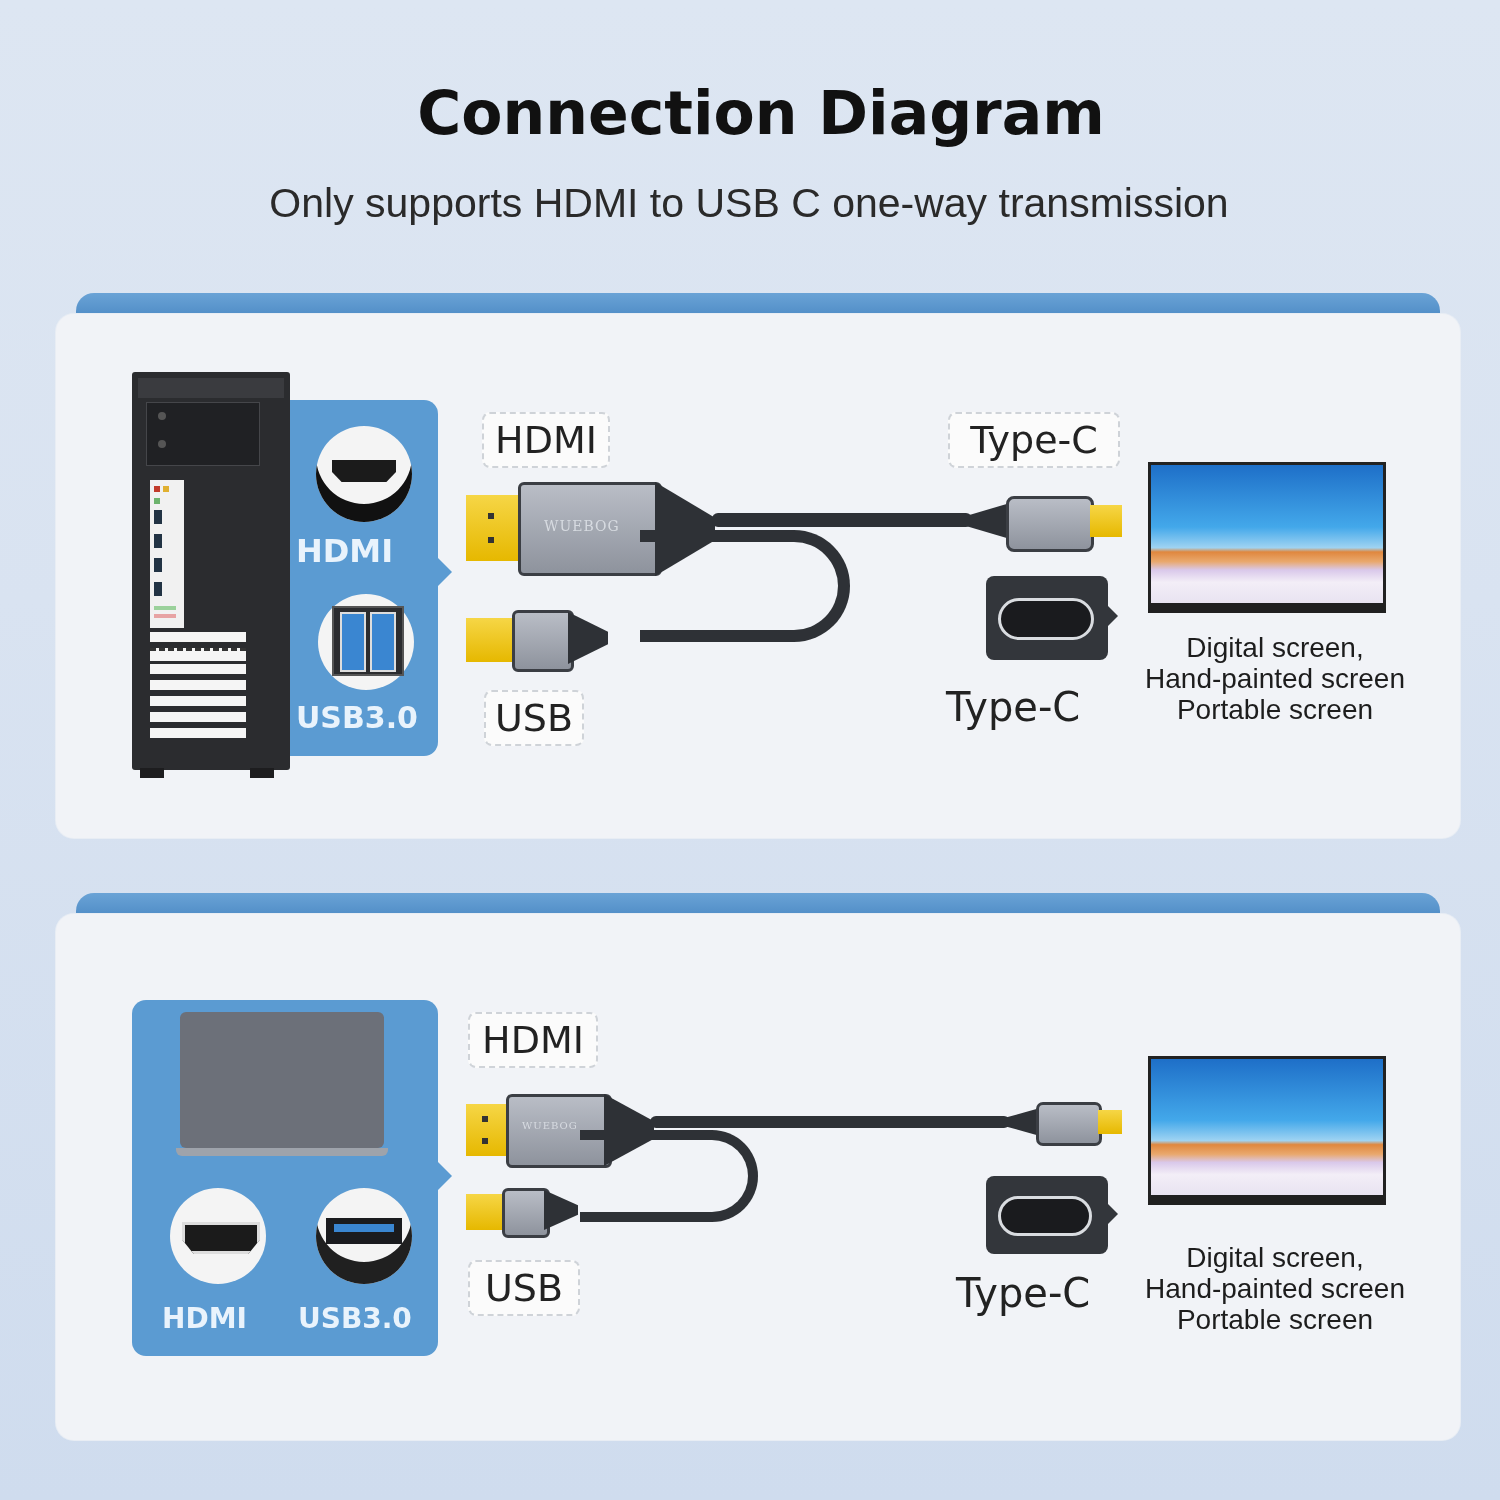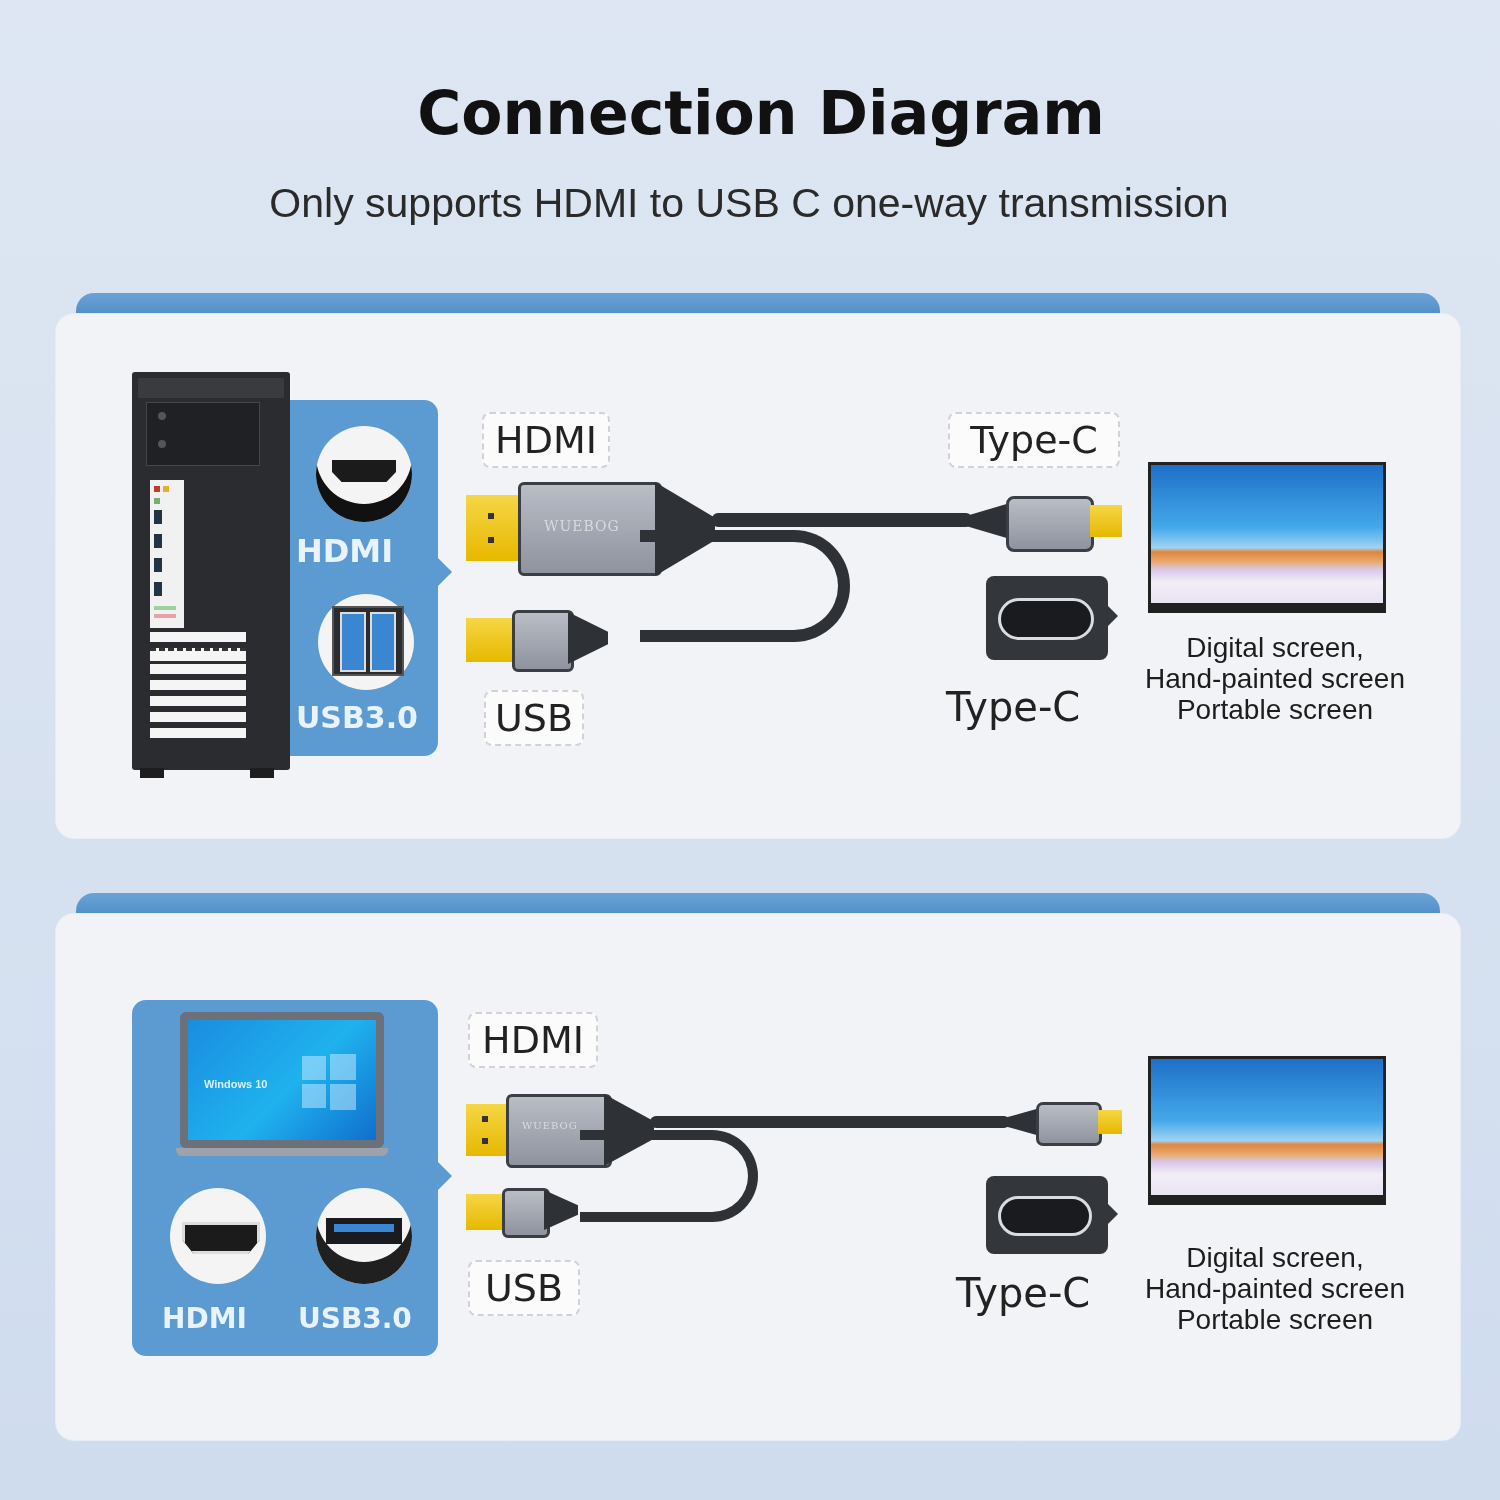--- a/index.html
+++ b/index.html
@@ -161,29 +161,20 @@
 
 <div class="panel-bar" style="left:76px; top:893px; width:1364px;"></div>
 <div class="panel" style="left:56px; top:914px; width:1404px; height:526px;"></div>
 
 <div class="blue-box" style="left:132px; top:1000px; width:306px; height:356px;">
   <div class="notch" style="left:306px; top:162px;"></div>
 </div>
 
 <div class="abs" style="left:176px; top:1012px; width:212px; height:148px;">
   <div class="abs" style="left:4px; top:0; width:204px; height:136px; background:#6c7079; border-radius:6px;"></div>
-  <div class="abs" style="left:12px; top:8px; width:188px; height:120px; background:linear-gradient(135deg,#1a8de0 0%,#1fb2ee 55%,#0f6fcd 100%);">
-    <div class="abs" style="left:16px; top:58px; color:#d8f2ff; font-size:11px; font-weight:bold;">Windows 10</div>
-    <div class="abs" style="left:114px; top:34px; width:54px; height:56px; opacity:0.55;">
-      <div class="abs" style="left:0; top:2px; width:24px; height:24px; background:#bfe8ff;"></div>
-      <div class="abs" style="left:28px; top:0; width:26px; height:26px; background:#bfe8ff;"></div>
-      <div class="abs" style="left:0; top:30px; width:24px; height:24px; background:#bfe8ff;"></div>
-      <div class="abs" style="left:28px; top:30px; width:26px; height:26px; background:#bfe8ff;"></div>
-    </div>
-  </div>
   <div class="abs" style="left:0; top:136px; width:212px; height:8px; background:#9ea3ab; border-radius:0 0 6px 6px;"></div>
 </div>
 <div class="port-circle" style="left:170px; top:1188px; width:96px; height:96px; box-shadow:none;">
   <div class="abs" style="left:12px; top:34px; width:72px; height:26px; background:#1b1b1b; border:3px solid #ddd; clip-path:polygon(0 0,100% 0,100% 55%,85% 100%,15% 100%,0 55%);"></div>
 </div>
 <div class="port-label" style="left:162px; top:1302px; font-size:28px;">HDMI</div>
 <div class="port-circle" style="left:316px; top:1188px; width:96px; height:96px; box-shadow:inset 0 -22px 0 #202020;">
   <div class="abs" style="left:10px; top:30px; width:76px; height:26px; background:#1a1b1e;">
     <div class="abs" style="left:8px; top:6px; width:60px; height:8px; background:#3a86d1;"></div>
   </div>

